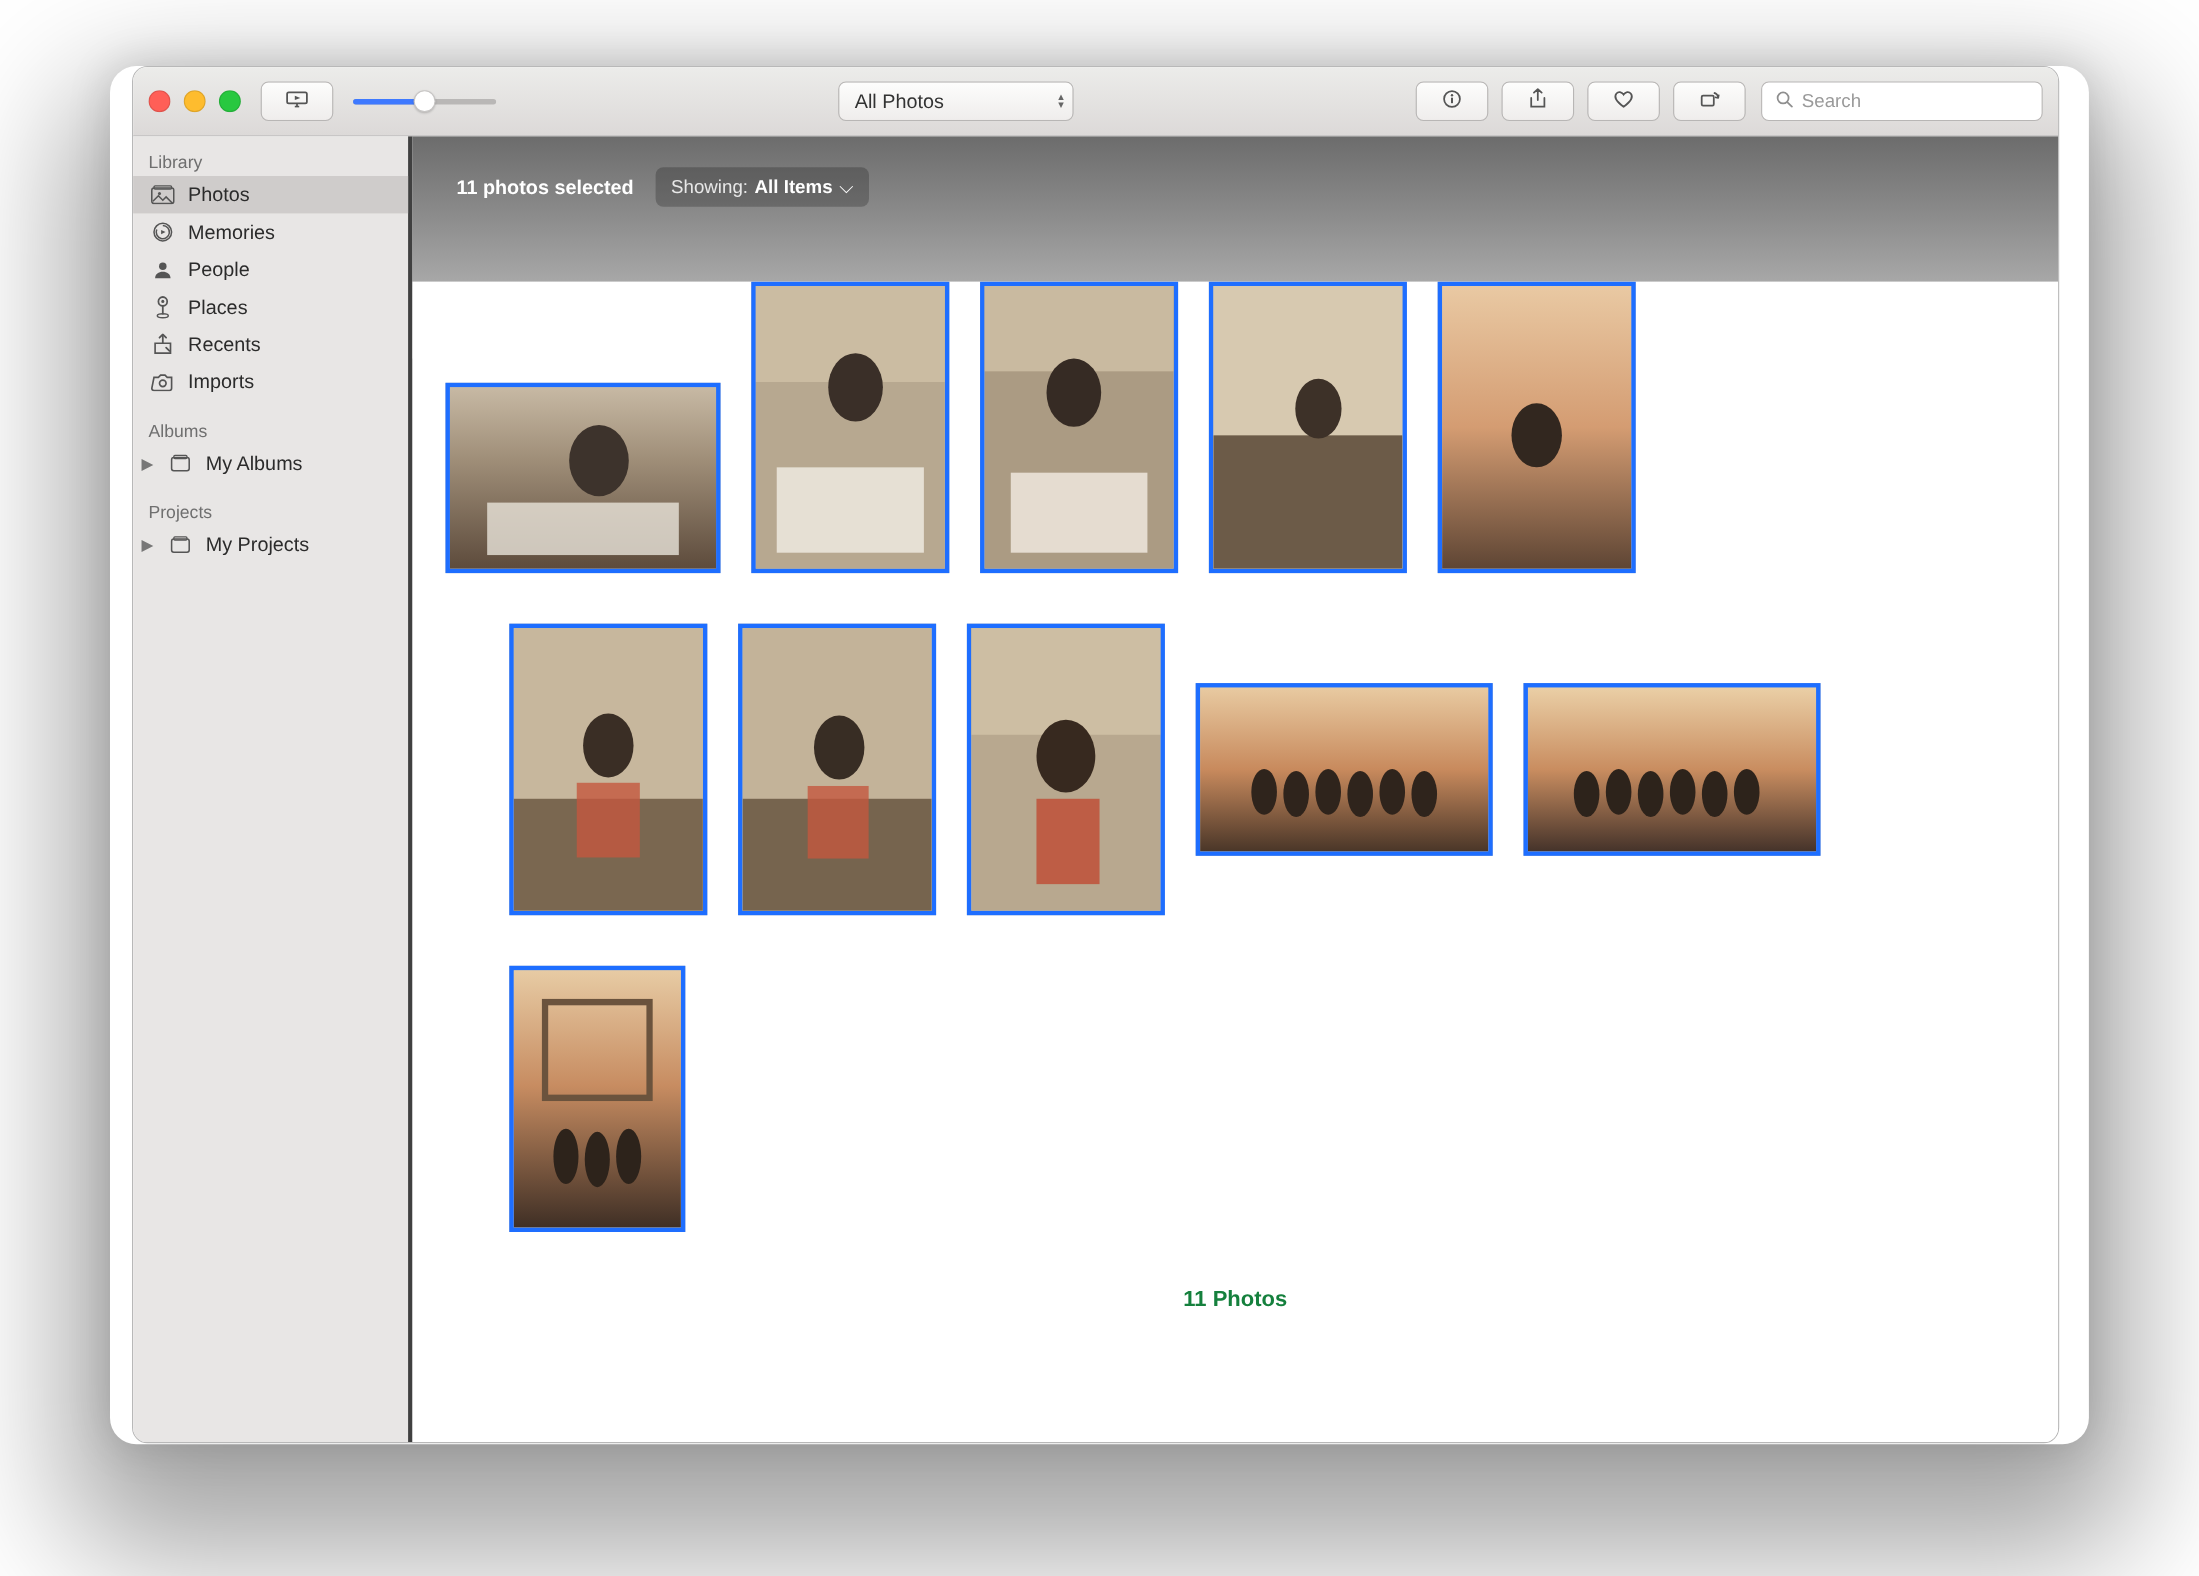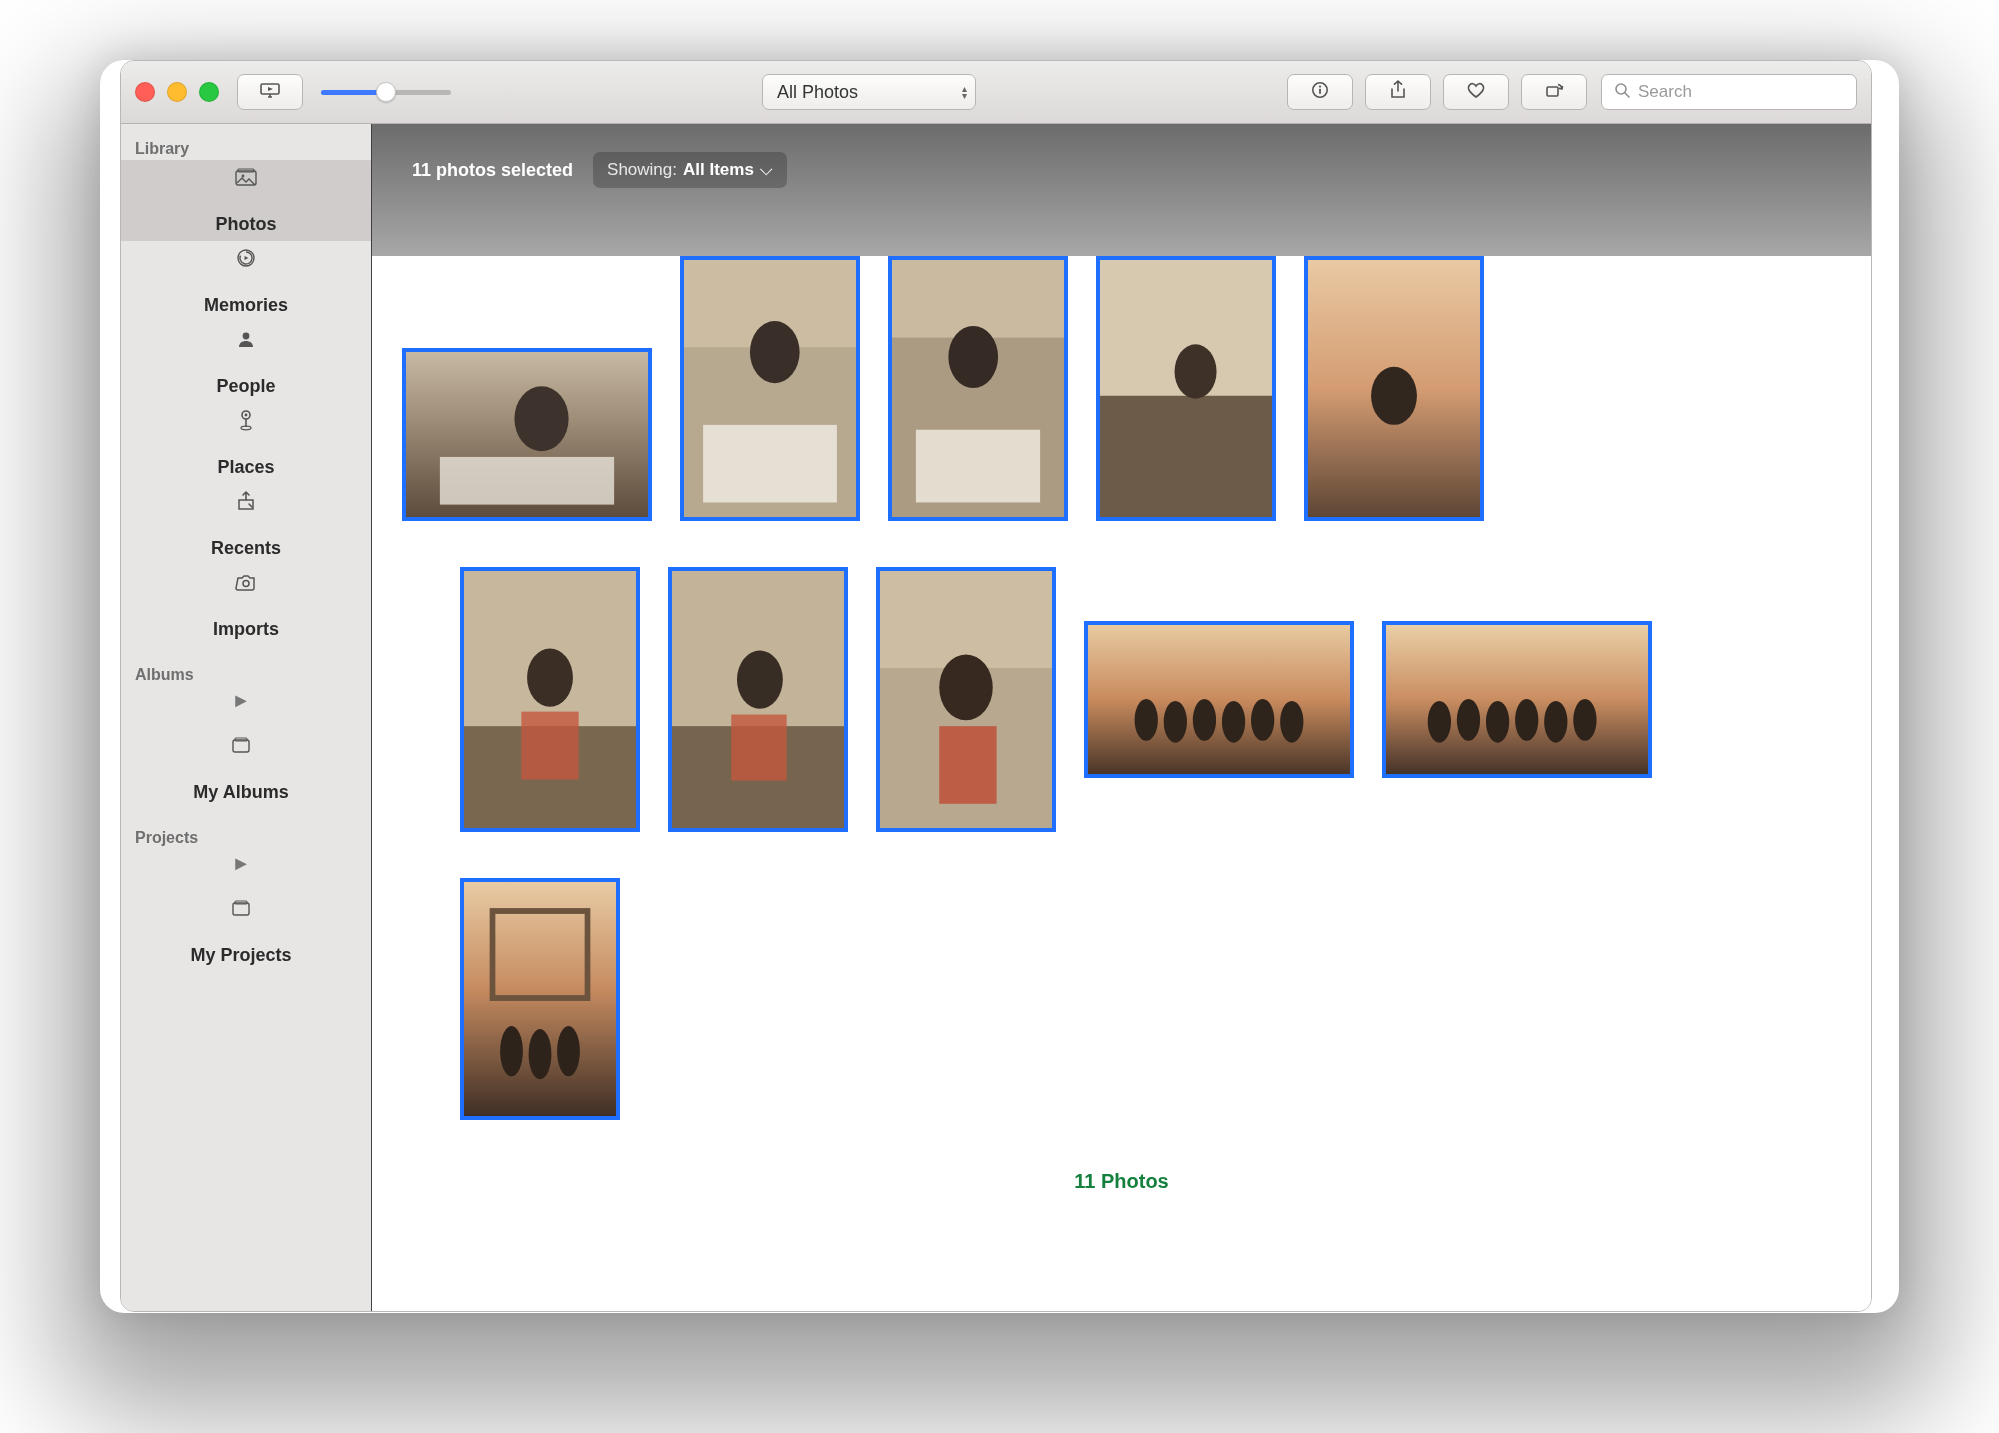--- a/index.html
+++ b/index.html
@@ -56,26 +56,26 @@
   .tb-cluster{display:flex;gap:12px;}
   .search{
     height:34px;border:1px solid #b8b6b5;border-radius:7px;background:#fff;
     display:flex;align-items:center;gap:8px;padding:0 12px;color:#9a9a9a;width:230px;font-size:17px;
   }
 
   
   .body{flex:1;display:flex;min-height:0;}
 
   .sidebar{
-    width:250px;flex:0 0 250px;background:var(--sidebar-bg);border-right:1px solid #404040;
-    padding:10px 0 0 0;font-size:18px;color:var(--text-dark);font-weight:bold;
+    width:250px;flex:0 0 250px;background:var(--sidebar-bg);border-right:4px solid #404040;
+    padding:10px 0 0 0;font-size:18px;color:var(--text-dark);
   }
   .side-section{padding:6px 14px 2px 14px;color:var(--text-muted);font-size:16px;}
   .side-item{
-    display:flex;align-items:center;gap:26px;padding:6px 16px 6px 16px;color:#2b2b2b;flex-direction:column;
+    display:flex;align-items:center;gap:12px;padding:6px 16px 6px 16px;color:#2b2b2b;
   }
   .side-item.disclosure{padding-left:6px;}
   .side-item .chev{font-size:14px;color:#777;width:14px;text-align:center;}
   .side-item.selected{background:#cfcccb;}
   .side-icon{width:22px;height:22px;display:flex;align-items:center;justify-content:center;color:#555;}
 
   
   .main{flex:1;display:flex;flex-direction:column;min-width:0;}
   .hero{
     height:180px;flex:0 0 180px;background:linear-gradient(#6c6c6c 0%, #8b8b8b 35%, #c8c8c8 100%);

